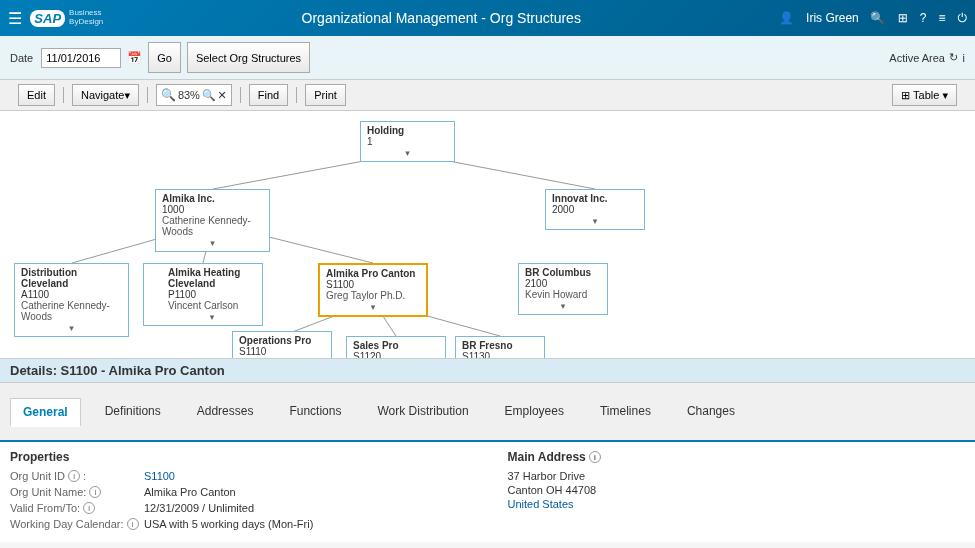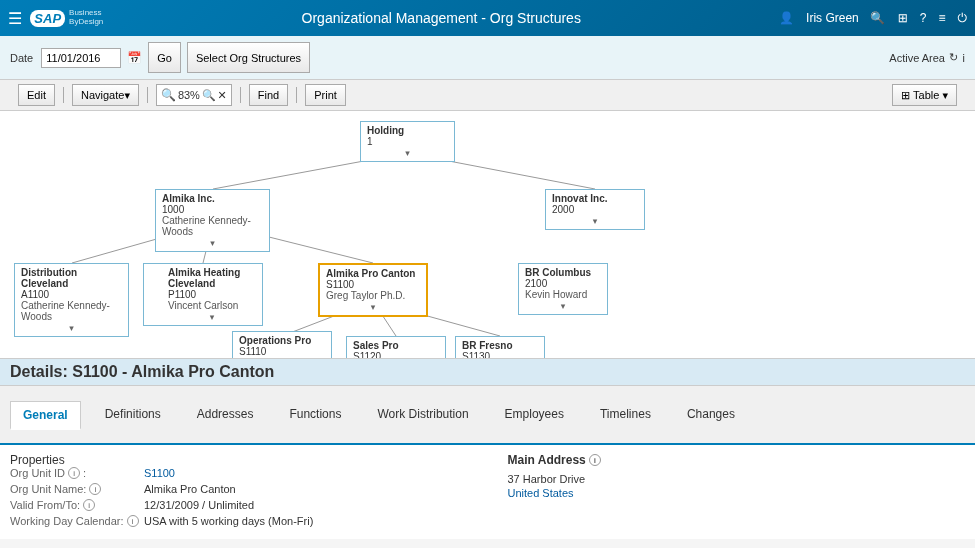--- a/index.html
+++ b/index.html
@@ -152,21 +152,21 @@
       margin-top: 1px;
     }
 
     
     .org-lines { position: absolute; top: 0; left: 0; width: 100%; height: 100%; pointer-events: none; }
 
     
     .details-header {
       background: #d8eaf4;
       padding: 4px 10px;
-      font-size: 16px;
+      font-size: 13px;
       font-weight: bold;
       border-bottom: 1px solid #ccc;
     }
 
     
     .tabs {
       background: #f0f0f0;
       border-bottom: 2px solid #007db8;
       display: flex;
       padding: 15px 10px;
@@ -189,21 +189,21 @@
     }
 
     
     .content {
       background: white;
       padding: 8px 10px;
       display: flex;
       gap: 40px;
     }
     .properties-section { flex: 1; }
-    .properties-section h4 { font-size: 12px; font-weight: normal; }
+    .properties-section h4 { font-size: 12px; font-weight: bold; margin-bottom: 6px; }
     .prop-row { display: flex; align-items: center; margin-bottom: 4px; gap: 4px; }
     .prop-label { font-size: 11px; color: #666; min-width: 130px; display: flex; align-items: center; gap: 3px; }
     .prop-value { font-size: 11px; color: #005a9e; }
     .prop-value.black { color: #333; }
     .info-icon {
       display: inline-block;
       width: 12px; height: 12px;
       border: 1px solid #999;
       border-radius: 50%;
       font-size: 8px;
@@ -406,15 +406,16 @@
       </span>
       <span class="prop-value black">USA with 5 working days (Mon-Fri)</span>
     </div>
   </div>
   <div class="main-address-section">
     <h4>
       <span>Main Address</span>
       <span class="info-icon">i</span>
     </h4>
     <div class="addr-line">37 Harbor Drive</div>
+    <div class="addr-line">Canton OH 44708</div>
     <div class="addr-line blue">United States</div>
   </div>
 </div>
 
 </body></html>

